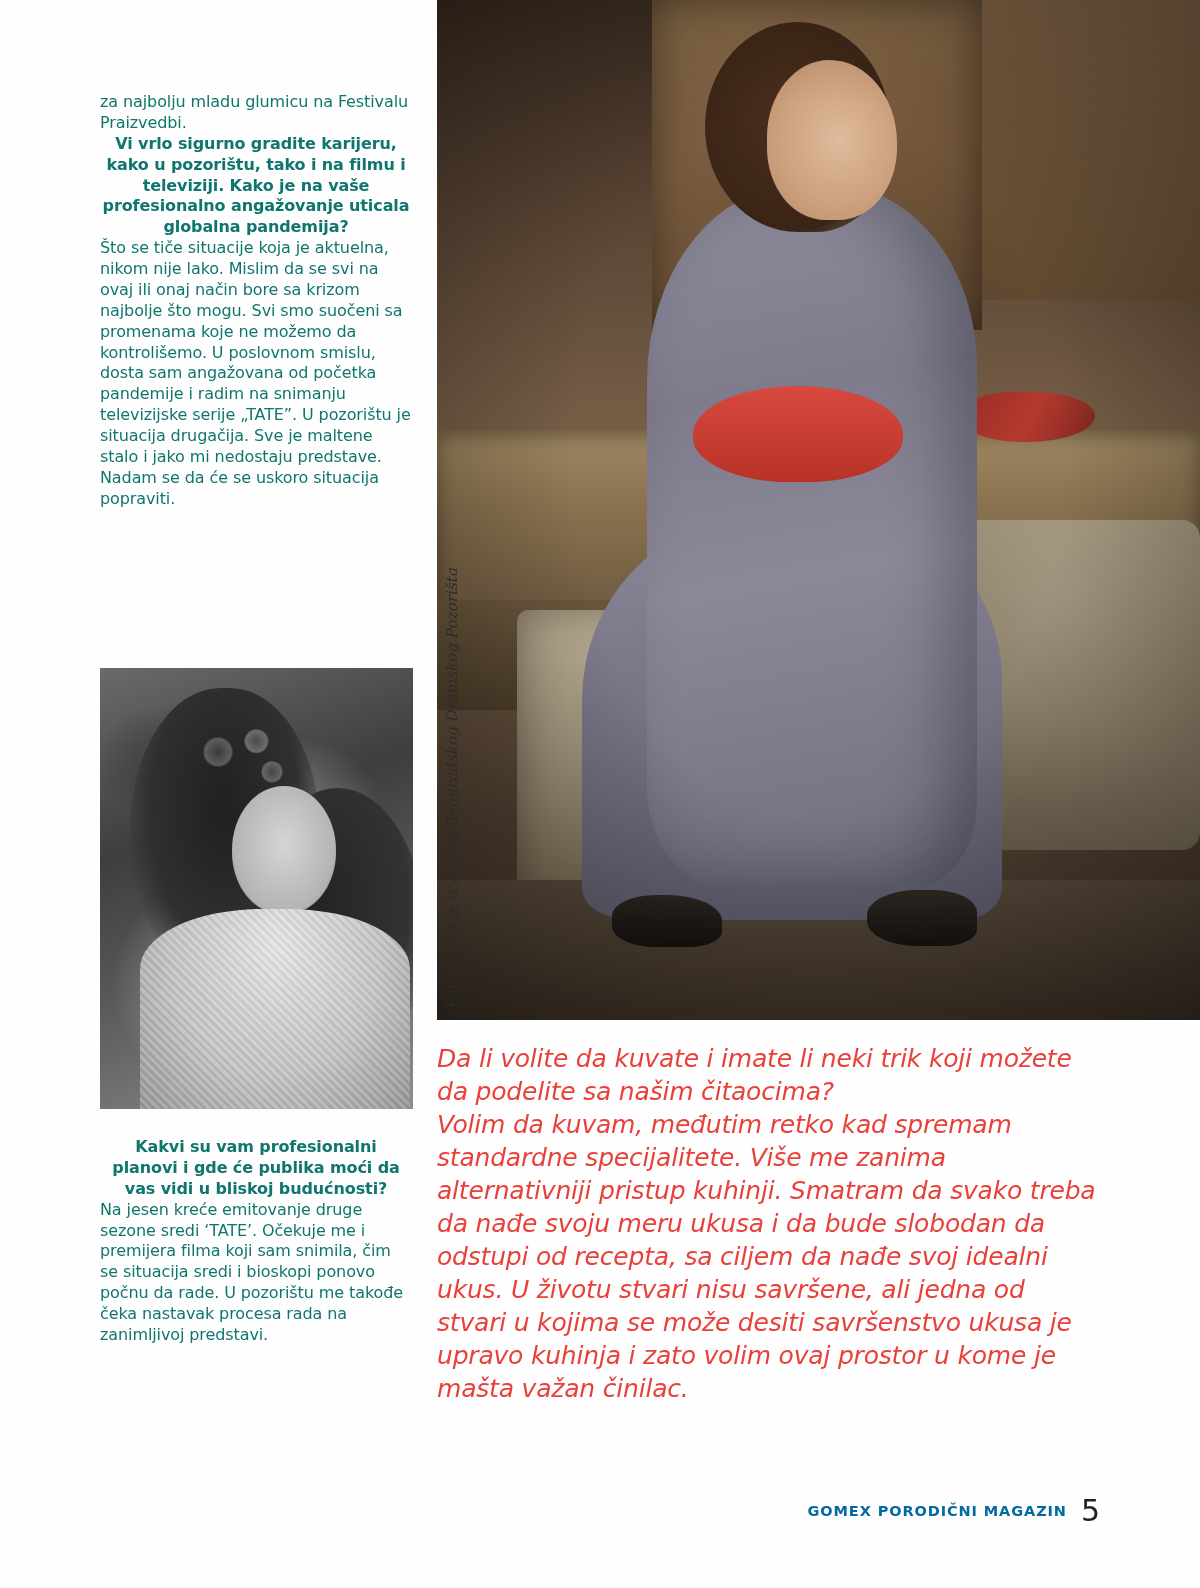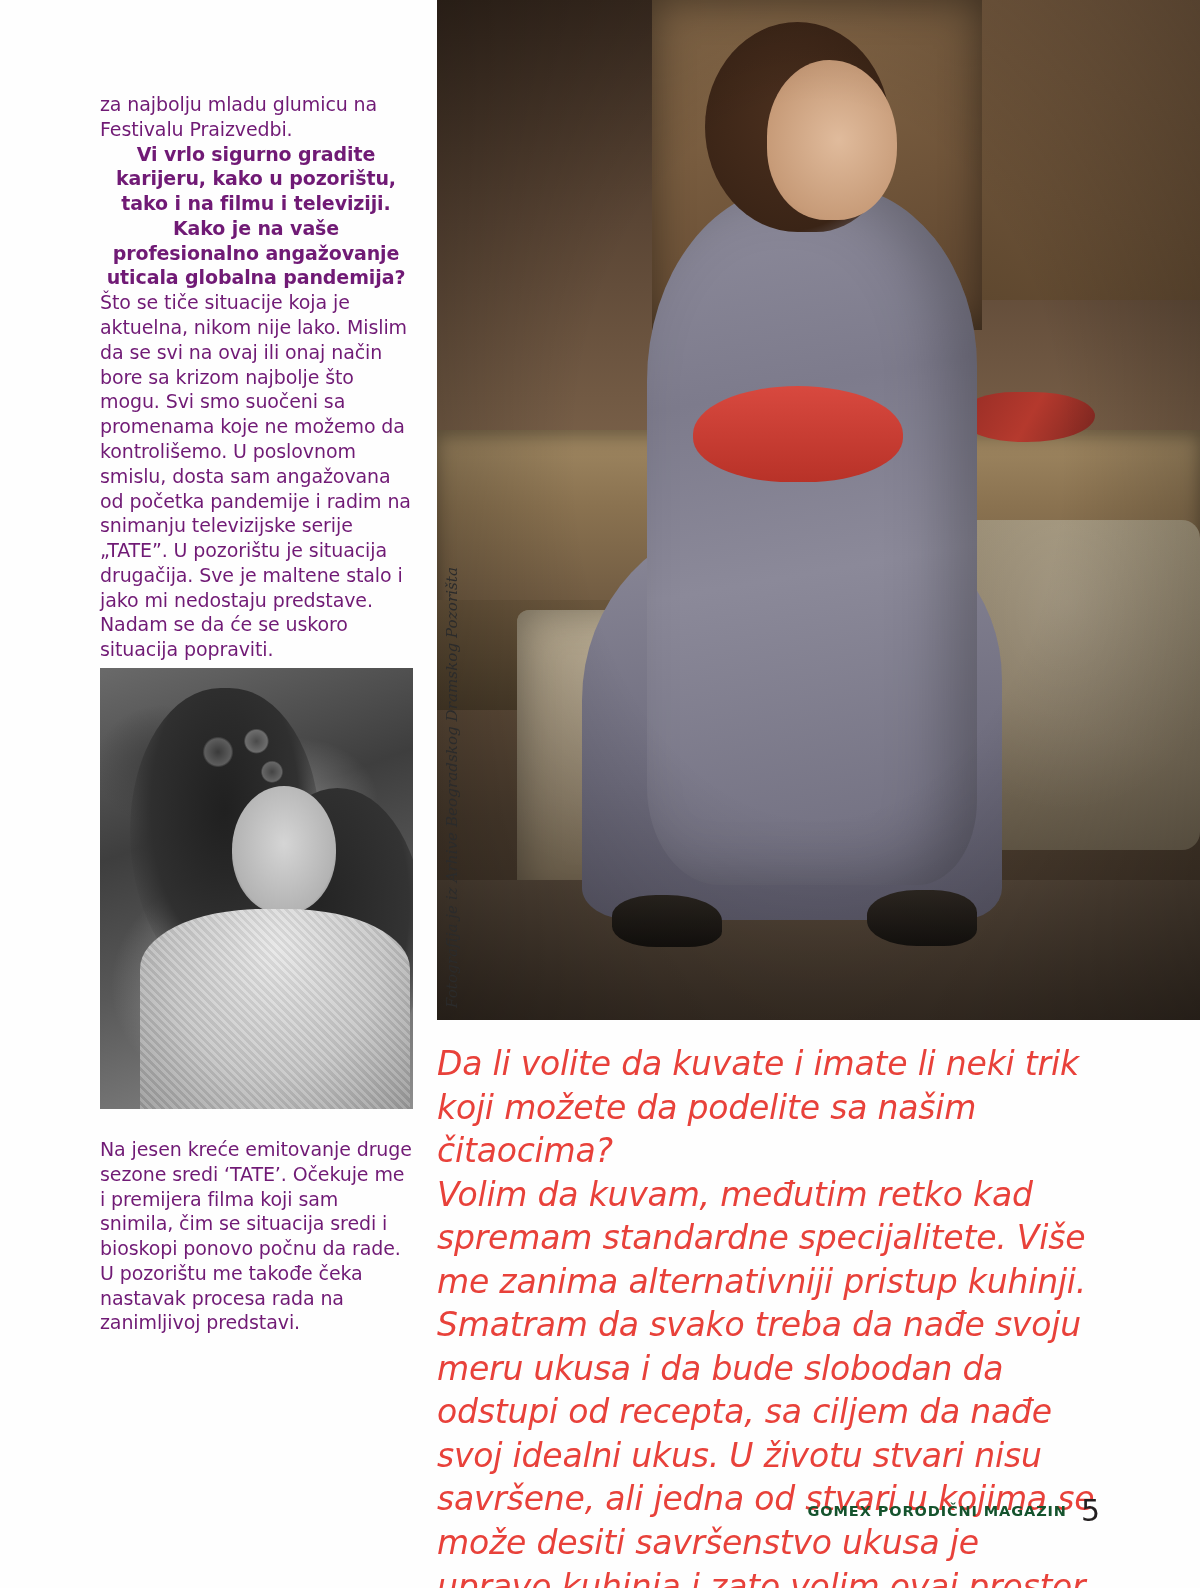--- a/index.html
+++ b/index.html
@@ -23,23 +23,23 @@
 
   
   .left-col {
     position: absolute;
     left: 100px;
     top: 92px;
     width: 312px;
   }
 
   .body-text {
-    font-size: 19px;
+    font-size: 16px;
     line-height: 1.305;
-    color: #701a75;
+    color: #0f766e;
     letter-spacing: -0.1px;
   }
   .body-text.bold {
     font-weight: bold;
     text-align: center;
   }
 
   
   .bw-photo {
     position: absolute;
@@ -237,39 +237,39 @@
   
   .red-block {
     position: absolute;
     left: 437px;
     top: 1042px;
     width: 660px;
   }
   .red-text {
     font-family: "DejaVu Sans", sans-serif;
     font-style: italic;
-    font-size: 33px;
+    font-size: 25px;
     line-height: 1.32;
     color: #e8413a;
     letter-spacing: -0.2px;
   }
 
   
   .footer {
     position: absolute;
     right: 100px;
     bottom: 62px;
     display: flex;
     align-items: center;
     gap: 14px;
   }
   .footer-label {
     font-size: 14.5px;
     letter-spacing: 0.9px;
-    color: #14532d;
+    color: #0369a1;
     font-weight: 600;
   }
   .footer-page {
     font-size: 30px;
     color: #231f20;
     font-weight: 400;
     line-height: 1;
   }
 
   .sr {
@@ -295,20 +295,21 @@
       <div class="hair"></div>
       <div class="hair2"></div>
       <div class="flowers"></div>
       <div class="face"></div>
       <div class="dress"></div>
     </div>
     <span class="sr">Crno-beli portret glumice sa cvećem u kosi</span>
   </div>
 
   <div class="left-col" style="top:1137px;">
+    <div class="body-text bold">Kakvi su vam profesionalni planovi i gde će publika moći da vas vidi u bliskoj budućnosti?</div>
     <div class="body-text">Na jesen kreće emitovanje druge sezone sredi ‘TATE’. Očekuje me i premijera filma koji sam snimila, čim se situacija sredi i bioskopi ponovo počnu da rade. U pozorištu me takođe čeka nastavak procesa rada na zanimljivoj predstavi.</div>
   </div>
 
   <div class="stage-photo">
     <div class="stage-bg"></div>
     <div class="wall-panel"></div>
     <div class="wall-panel-2"></div>
     <div class="bench"></div>
     <div class="bench-front"></div>
     <div class="stone-block-2"></div>

